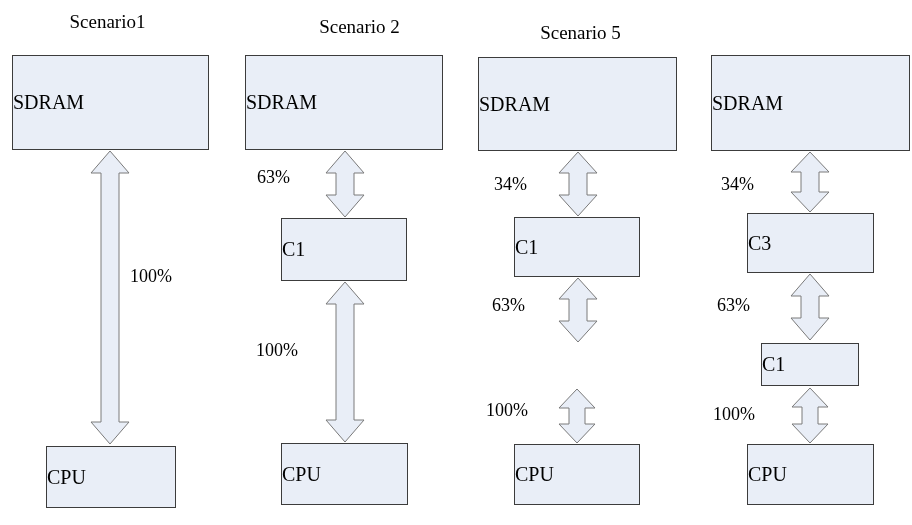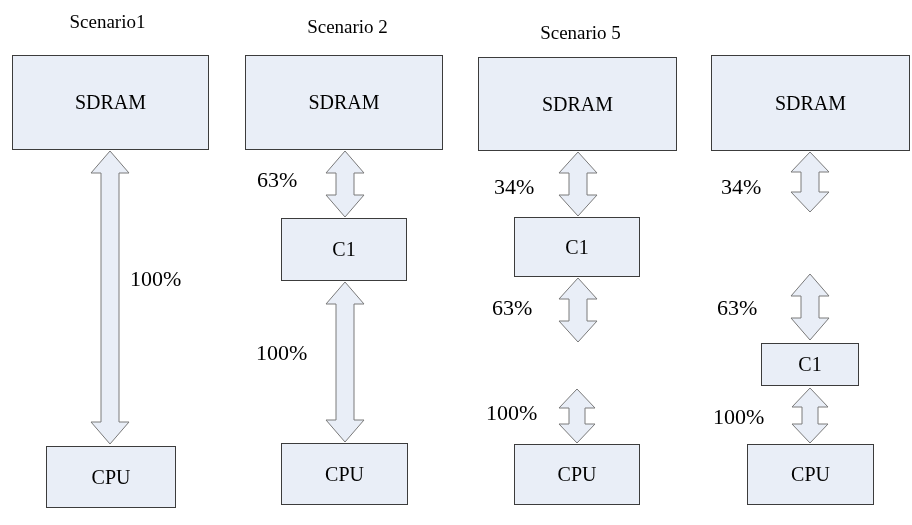--- a/index.html
+++ b/index.html
@@ -18,33 +18,33 @@
     font-size: 19px;
     text-align: center;
     white-space: nowrap;
   }
   .box {
     position: absolute;
     background: var(--box-fill, #e9eef7);
     border: 1px solid var(--box-border, #3c3c3c);
     display: flex;
     align-items: center;
-    justify-content: center;
+    justify-content: flex-start;
     box-sizing: border-box;
   }
   .box span { font-size: 20px; }
   .arrow { position: absolute; }
   .arrow polygon {
     fill: var(--arrow-fill, #e9eef7);
     stroke: var(--arrow-stroke, #7a7a7a);
     stroke-width: 1;
   }
   .pct {
     position: absolute;
-    font-size: 22px;
+    font-size: 18px;
     white-space: nowrap;
     font-family: Liberation Serif, serif;
   }
 </style>
 </head>
 <body>
 
 <div class="canvas">
 
   <div class="title" style="left:40px; top:11px; width:135px">Scenario1</div>
@@ -56,21 +56,21 @@
   <svg class="arrow" style="left:90px; top:150px" width="40" height="295" aria-hidden="true">
     <polygon points="20,1 39,23 29,23 29,272 39,272 20,294 1,272 11,272 11,23 1,23"></polygon>
   </svg>
 
   <div class="pct" style="left:130px; top:266px">100%</div>
 
   <div class="box" style="left:46px; top:446px; width:130px; height:62px">
     <span>CPU</span>
   </div>
 
-  <div class="title" style="left:280px; top:16px; width:135px">Scenario 2</div>
+  <div class="title" style="left:292px; top:16px; width:135px">Scenario 2</div>
 
   <div class="box" style="left:245px; top:55px; width:198px; height:95px">
     <span>SDRAM</span>
   </div>
 
   <svg class="arrow" style="left:325px; top:150px" width="40" height="68" aria-hidden="true">
     <polygon points="20,1 39,23 29,23 29,45 39,45 20,67 1,45 11,45 11,23 1,23"></polygon>
   </svg>
 
   <div class="pct" style="left:257px; top:167px">63%</div>
@@ -126,20 +126,23 @@
   <div class="box" style="left:711px; top:55px; width:199px; height:96px">
     <span>SDRAM</span>
   </div>
 
   <svg class="arrow" style="left:790px; top:151px" width="40" height="62" aria-hidden="true">
     <polygon points="20,1 39,21 29,21 29,41 39,41 20,61 1,41 11,41 11,21 1,21"></polygon>
   </svg>
 
   <div class="pct" style="left:721px; top:174px">34%</div>
 
+  <div class="box" style="left:747px; top:213px; width:127px; height:60px">
+    <span>C3</span>
+  </div>
 
   <svg class="arrow" style="left:790px; top:273px" width="40" height="68" aria-hidden="true">
     <polygon points="20,1 39,23 29,23 29,45 39,45 20,67 1,45 11,45 11,23 1,23"></polygon>
   </svg>
 
   <div class="pct" style="left:717px; top:295px">63%</div>
 
   <div class="box" style="left:761px; top:343px; width:98px; height:43px">
     <span>C1</span>
   </div>

